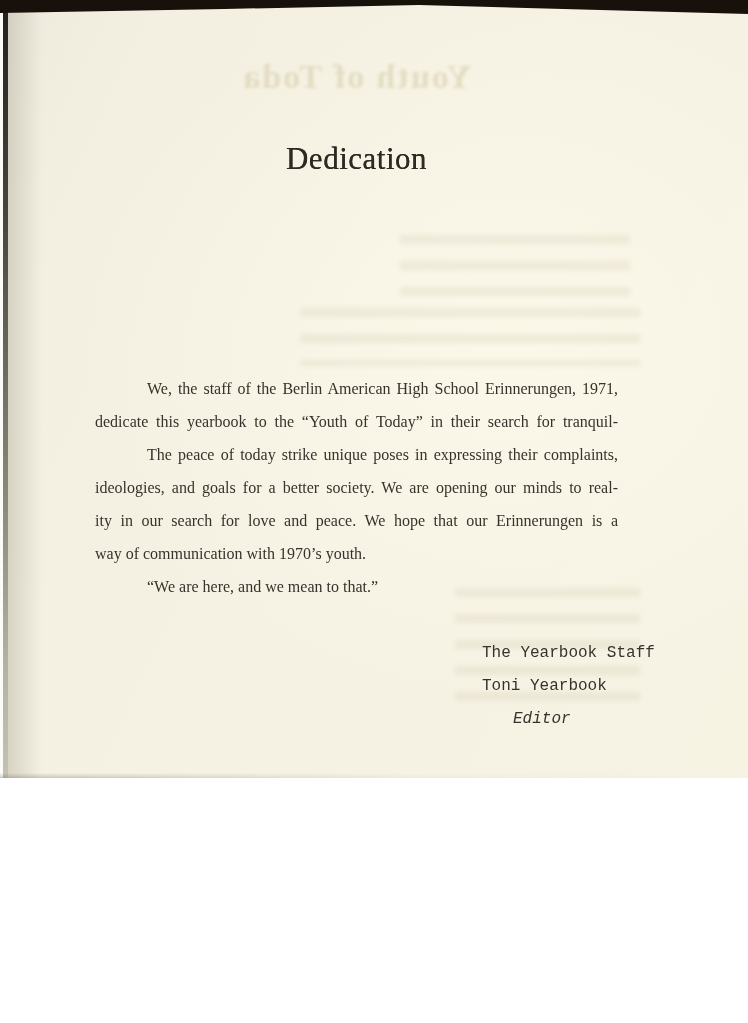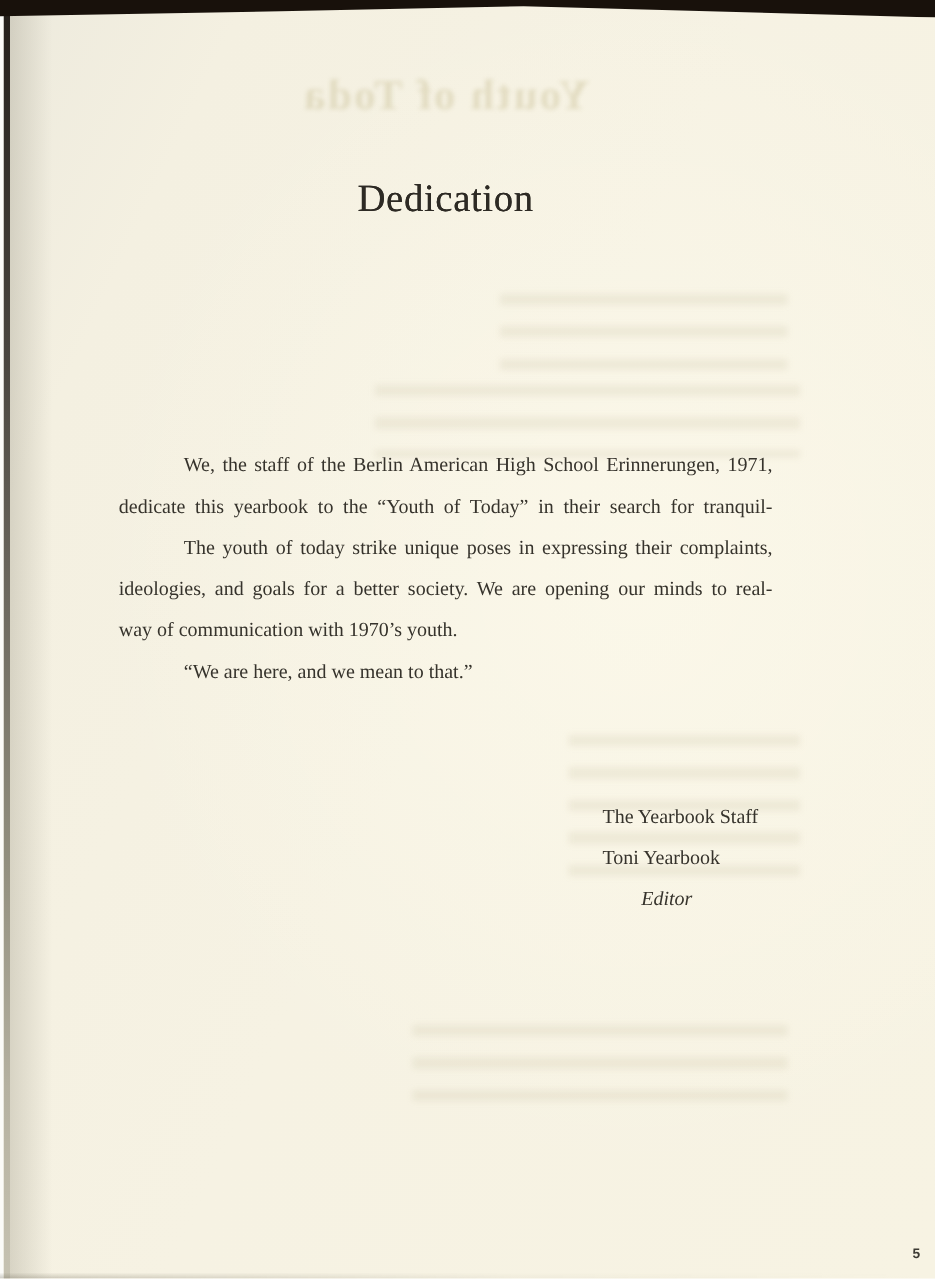--- a/index.html
+++ b/index.html
@@ -3,21 +3,21 @@
 <meta charset="utf-8">
 <style>
   html, body {
     margin: 0; padding: 0;
     width: 748px; height: 1023px;
     overflow: hidden;
     font-family: "Liberation Serif", serif;
   }
   .scan {
     position: relative;
-    width: 748px; height: 1023px;
+    width: 748px; height: 778px;
     background:
       radial-gradient(ellipse at 68% 45%, rgba(255,252,238,0.55) 0%, rgba(255,252,238,0) 60%),
       linear-gradient(115deg, #edeadd 0%, #f4f0e1 16%, #f6f2e3 50%, #f7f3e3 100%);
     overflow: hidden;
   }
   
   .scan-bg-strip {
     position: absolute; left: 0; top: 0; bottom: 0; width: 3px;
     background: #fbfbf8;
   }
@@ -70,39 +70,39 @@
   .title {
     position: absolute; top: 141px; left: 95px; width: 523px;
     margin: 0;
     text-align: center;
     font-size: 31px; font-weight: normal;
     letter-spacing: 0.5px;
     color: #2d2a24;
     text-shadow: 0 0 0.4px #2d2a24;
   }
   .body-text {
-    position: absolute; left: 95px; top: 356px; width: 523px;
+    position: absolute; left: 95px; top: 372px; width: 523px;
     color: #36332c;
     font-size: 16px;
   }
   .body-text p { margin: 0; }
   .line {
     display: block;
     line-height: 33px;
     text-align: justify;
     text-align-last: justify;
     white-space: normal;
   }
   .line.last { text-align-last: left; }
   .line.indent { text-indent: 52px; }
   .signature {
     position: absolute; left: 482px; top: 637px;
     color: #36332c; font-size: 16px;
   }
-  .signature .sig-line { line-height: 33px; }
+  .signature .sig-line { line-height: 33px; font-family: Liberation Mono, monospace; }
   .signature .italic { font-style: italic; margin-left: 31px; }
   .page-number {
     position: absolute; left: 730px; top: 997px;
     font-family: "Liberation Sans", sans-serif;
     font-size: 11px; font-weight: bold;
     color: #3c3a33;
   }
 </style>
 </head>
 <body>
@@ -121,22 +121,23 @@
   <div class="smudge s4"></div>
 
   <h1 class="title">Dedication</h1>
 
   <div class="body-text">
     <p>
       <span class="line indent">We, the staff of the Berlin American High School Erinnerungen, 1971,</span>
       <span class="line">dedicate this yearbook to the “Youth of Today” in their search for tranquil-</span>
     </p>
     <p>
-      <span class="line indent">The youth of today strike unique poses in expressing their complaints,</span>
+      <span class="line indent">The peace of today strike unique poses in expressing their complaints,</span>
       <span class="line">ideologies, and goals for a better society. We are opening our minds to real-</span>
+      <span class="line">ity in our search for love and peace. We hope that our Erinnerungen is a</span>
       <span class="line last">way of communication with 1970’s youth.</span>
     </p>
     <p>
       <span class="line last indent">“We are here, and we mean to that.”</span>
     </p>
   </div>
 
   <div class="signature">
     <div class="sig-line">The Yearbook Staff</div>
     <div class="sig-line">Toni Yearbook</div>

